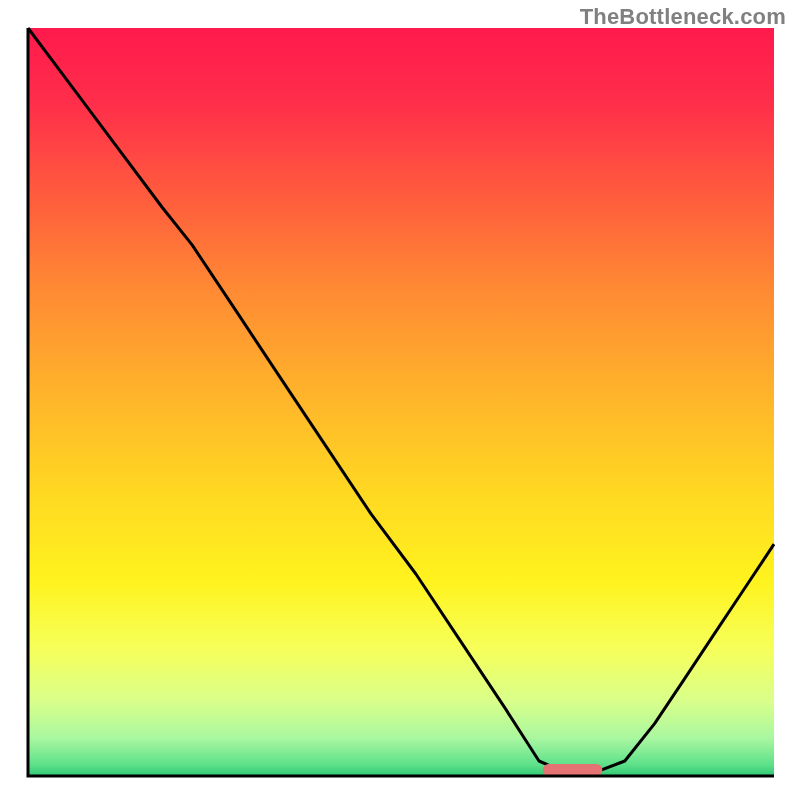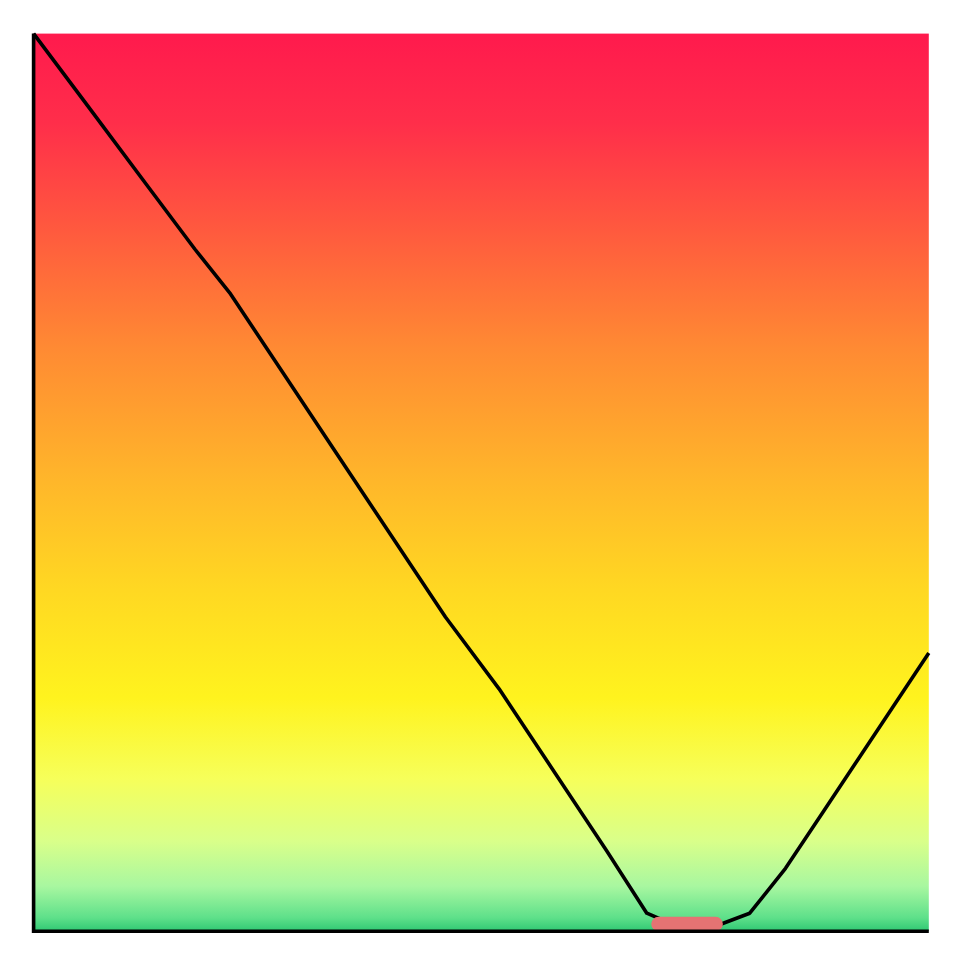--- a/index.html
+++ b/index.html
@@ -26,20 +26,21 @@
     z-index: 10;
   }
   svg {
     display: block;
   }
 </style>
 </head>
 <body>
 <div class="container">
 
+<div class="watermark">TheBottleneck.com</div>
 
 <svg id="chart-svg" width="800" height="800">
   <defs>
     <linearGradient id="bg-grad" x1="0" y1="0" x2="0" y2="1">
           <stop offset="0.00%" stop-color="#ff1a4d"></stop>
           <stop offset="10.00%" stop-color="#ff2e4a"></stop>
           <stop offset="22.00%" stop-color="#ff5a3e"></stop>
           <stop offset="35.00%" stop-color="#ff8a33"></stop>
           <stop offset="50.00%" stop-color="#ffb72a"></stop>
           <stop offset="62.00%" stop-color="#ffd822"></stop>

